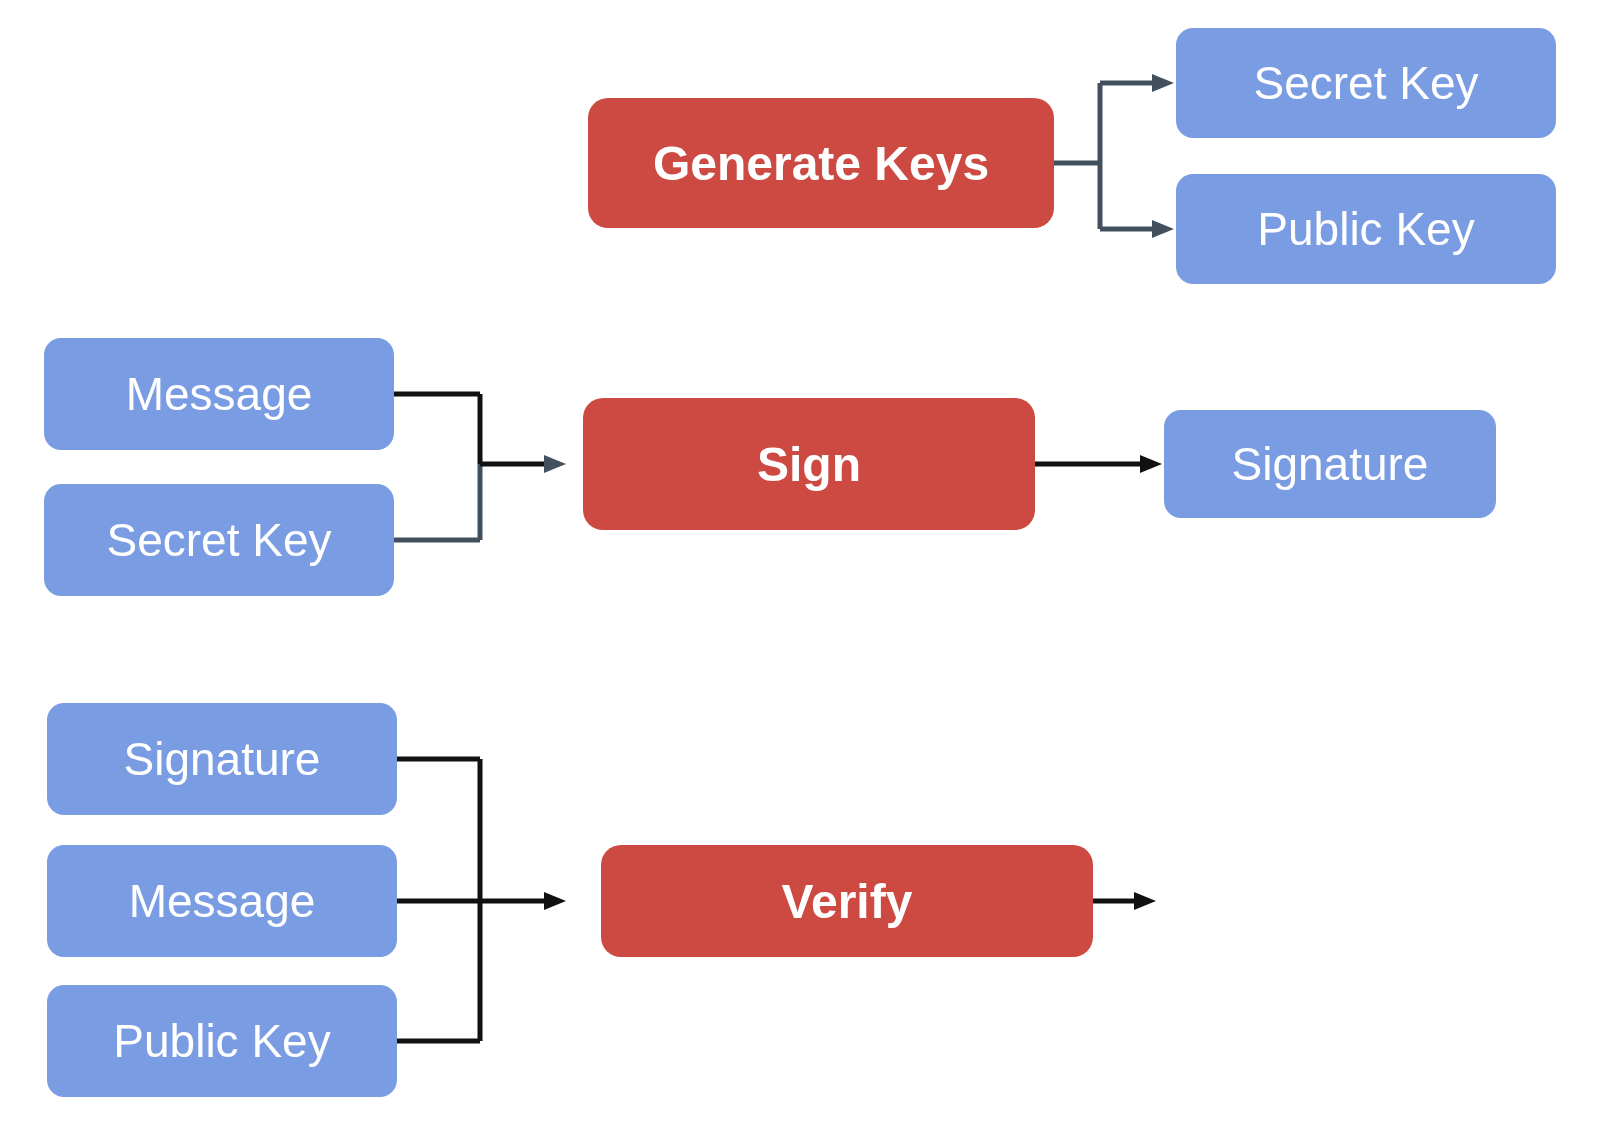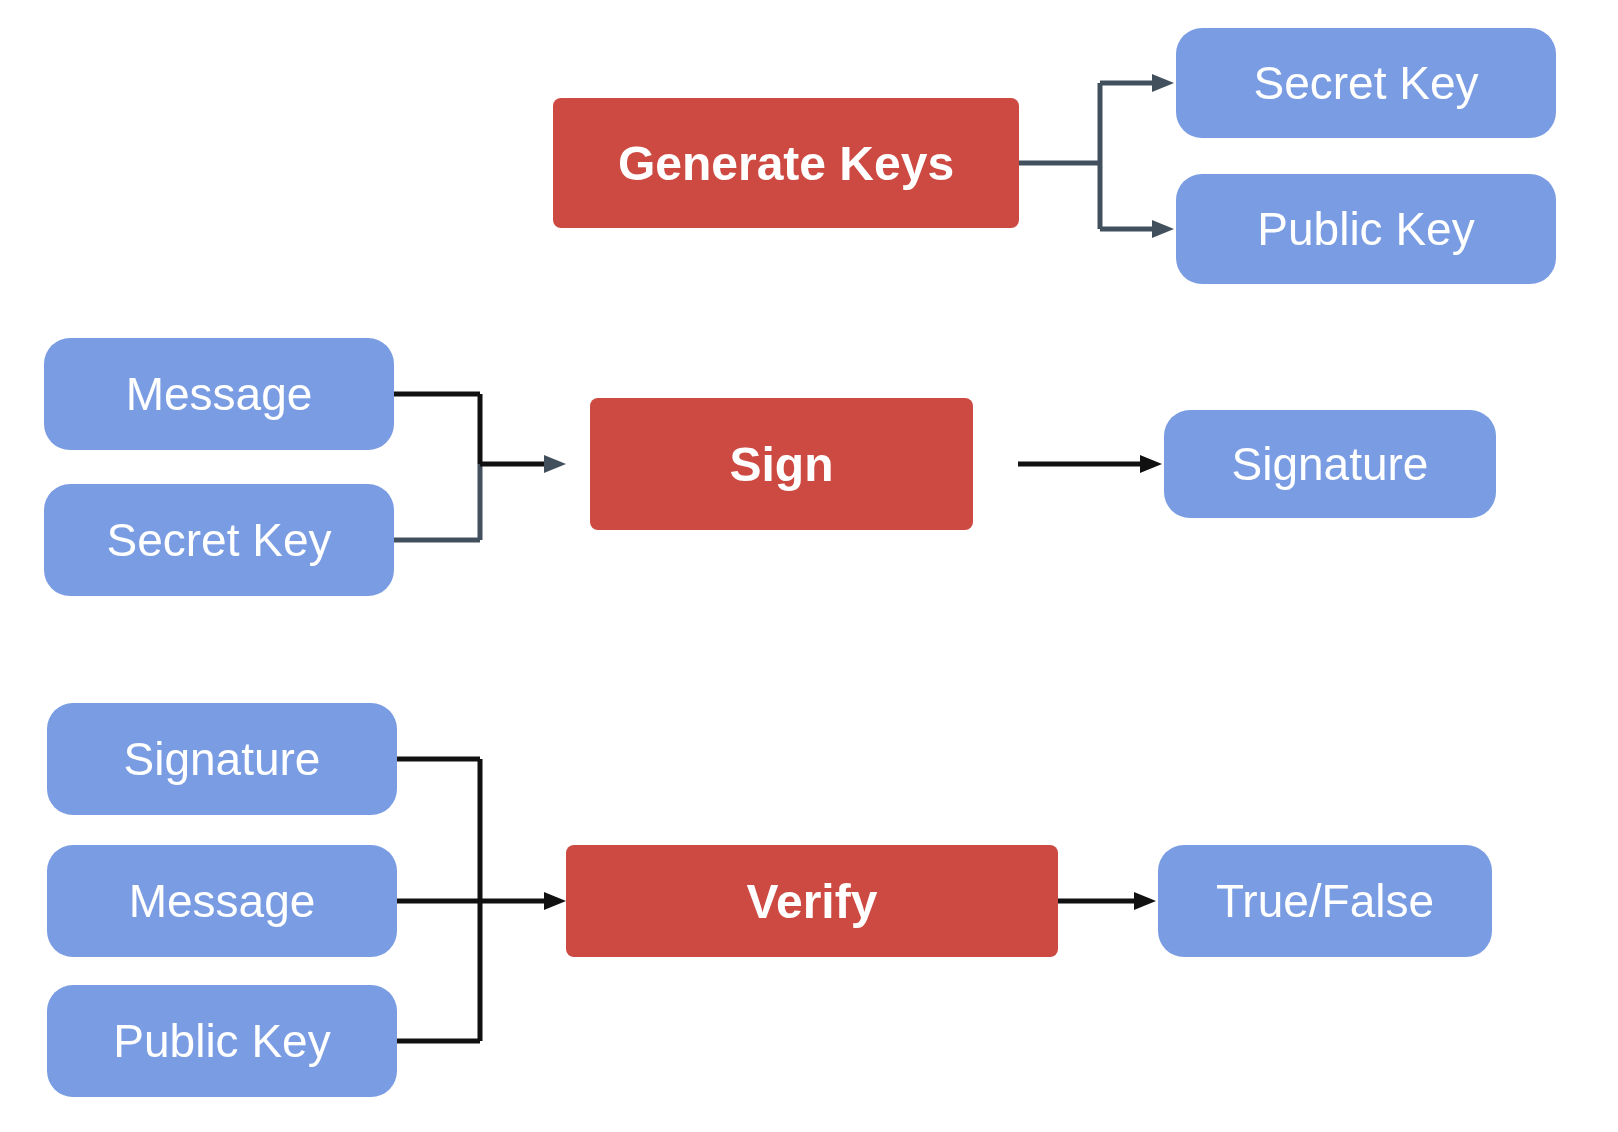--- a/index.html
+++ b/index.html
@@ -27,29 +27,30 @@
     position: absolute;
     display: flex;
     align-items: center;
     justify-content: center;
     box-sizing: border-box;
     color: #ffffff;
     text-align: center;
   }
   .node.data {
     background: #7a9ce3;
-    border-radius: 26px;
+    border-radius: 17px;
     font-size: 46px;
     font-weight: 400;
   }
   .node.process {
     background: #cd4a42;
-    border-radius: 8px;
+    border-radius: 20px;
     font-size: 48px;
     font-weight: 700;
+    margin-left: 35px;
   }
   .label { pointer-events: none; }
 </style>
 </head>
 <body>
 
 <div class="canvas">
 
   <svg class="edges" viewBox="0 0 1618 1132" xmlns="http://www.w3.org/2000/svg">
     <defs>
@@ -97,36 +98,33 @@
   <div class="node data" style="left:1176px; top:174px; width:380px; height:110px;">
     <span class="label">Public Key</span>
   </div>
 
   <div class="node data" style="left:44px; top:338px; width:350px; height:112px;">
     <span class="label">Message</span>
   </div>
   <div class="node data" style="left:44px; top:484px; width:350px; height:112px;">
     <span class="label">Secret Key</span>
   </div>
-  <div class="node process" style="left:590px; top:398px; width:383px; height:132px;">
+  <div class="node process" style="left:548px; top:398px; width:452px; height:132px;">
     <span class="label">Sign</span>
   </div>
   <div class="node data" style="left:1164px; top:410px; width:332px; height:108px;">
     <span class="label">Signature</span>
   </div>
 
   <div class="node data" style="left:47px; top:703px; width:350px; height:112px;">
     <span class="label">Signature</span>
   </div>
   <div class="node data" style="left:47px; top:845px; width:350px; height:112px;">
     <span class="label">Message</span>
   </div>
   <div class="node data" style="left:47px; top:985px; width:350px; height:112px;">
     <span class="label">Public Key</span>
   </div>
   <div class="node process" style="left:566px; top:845px; width:492px; height:112px;">
     <span class="label">Verify</span>
   </div>
-  <div class="node data" style="left:1158px; top:845px; width:334px; height:112px;">
-    <span class="label">True/False</span>
-  </div>
 
 </div>
 
 </body></html>

